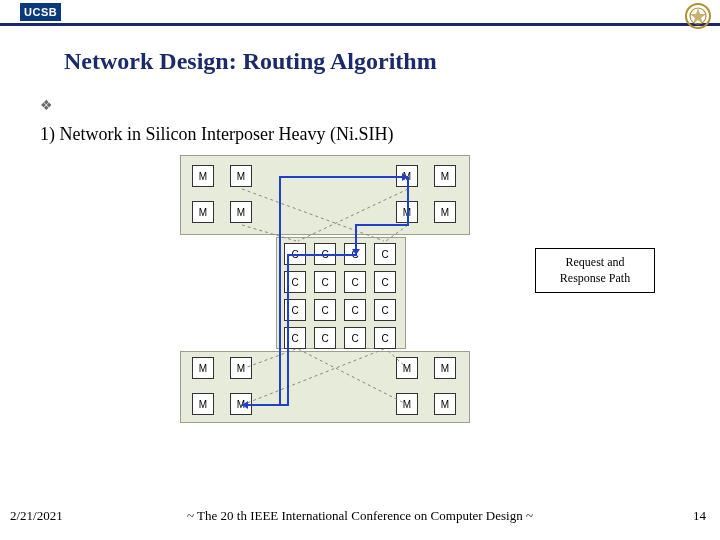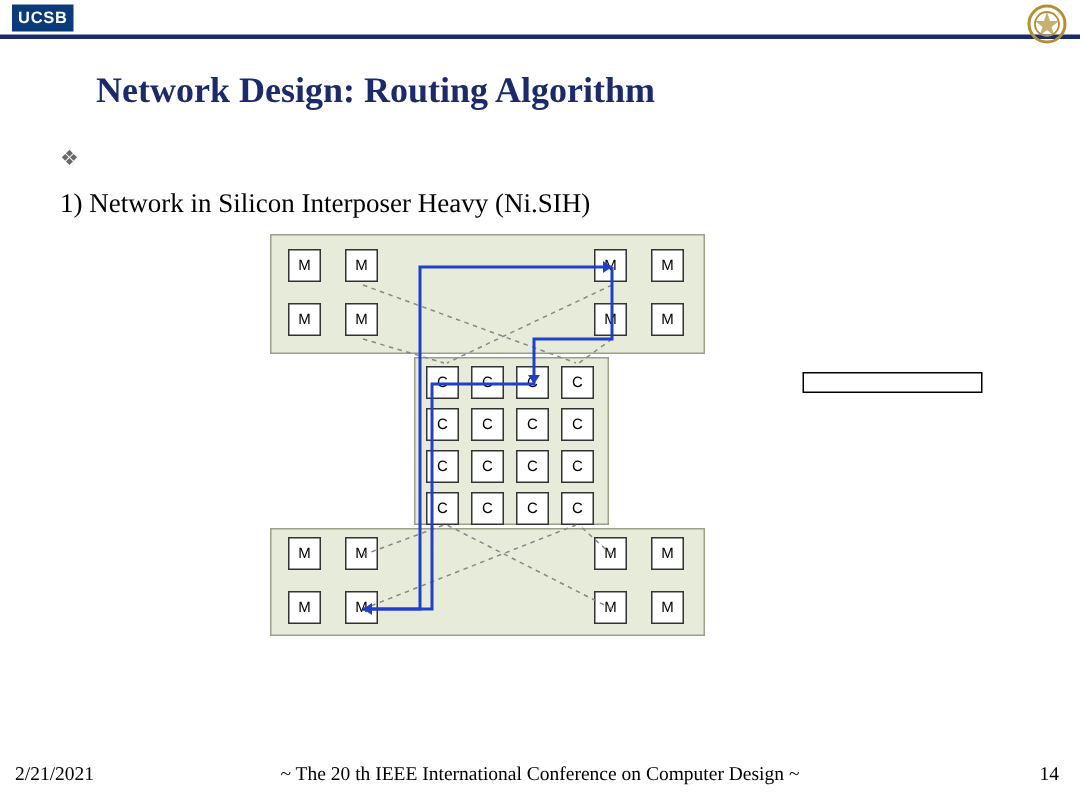--- a/index.html
+++ b/index.html
@@ -10,21 +10,21 @@
     background: #fff;
     position: relative;
     overflow: hidden;
   }
   .header {
     height: 26px;
     background: #fff;
     border-bottom: 3px solid #1a2a6c;
     display: flex;
     align-items: center;
-    padding: 0 8px;
+    padding: 0 20px;
     position: relative;
   }
   .ucsb-logo {
     background: #0a3a7a;
     color: #fff;
     font-family: Arial, sans-serif;
     font-weight: bold;
     font-size: 11px;
     padding: 3px 4px;
     letter-spacing: 0.5px;
@@ -199,17 +199,19 @@
     <polyline points="228,22 100,22 100,250 62,250" fill="none" stroke="#2040cc" stroke-width="2"></polyline>
     <polyline points="62,250 108,250 108,100 176,100 176,70 228,70 228,22" fill="none" stroke="#2040cc" stroke-width="2"></polyline>
 
     <polygon points="228,22 222,18 222,26" fill="#2040cc"></polygon>
     <polygon points="62,250 68,246 68,254" fill="#2040cc"></polygon>
     <polygon points="176,100 172,94 180,94" fill="#2040cc"></polygon>
   </svg>
 </div>
 
 <div class="legend-box">
+  <div>Request and</div>
+  <div>Response Path</div>
 </div>
 
 <div class="footer-date">2/21/2021</div>
 <div class="footer-center">~ The 20 th IEEE International Conference on Computer Design ~</div>
 <div class="footer-page">14</div>
 
 </body></html>

